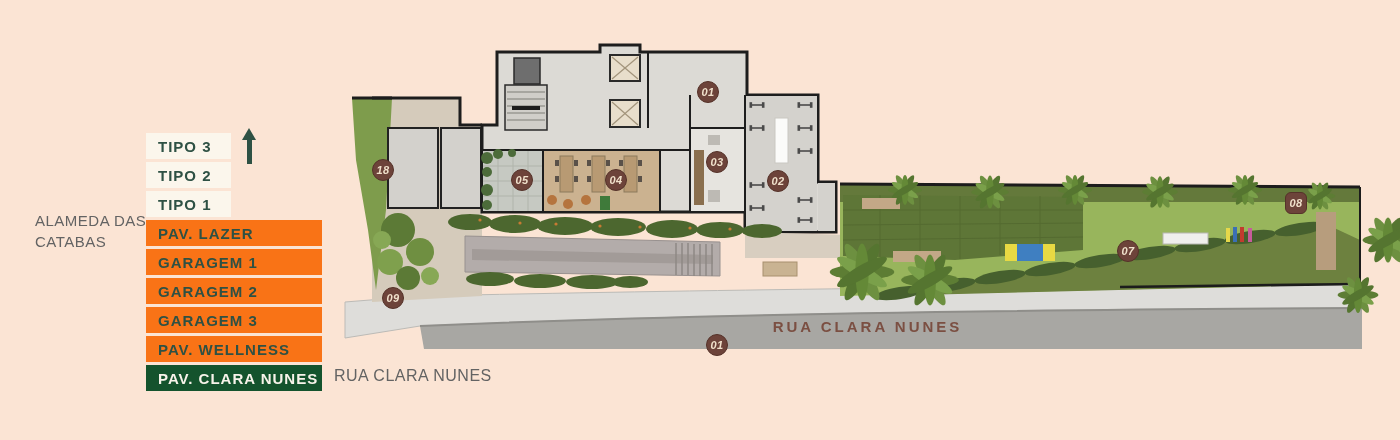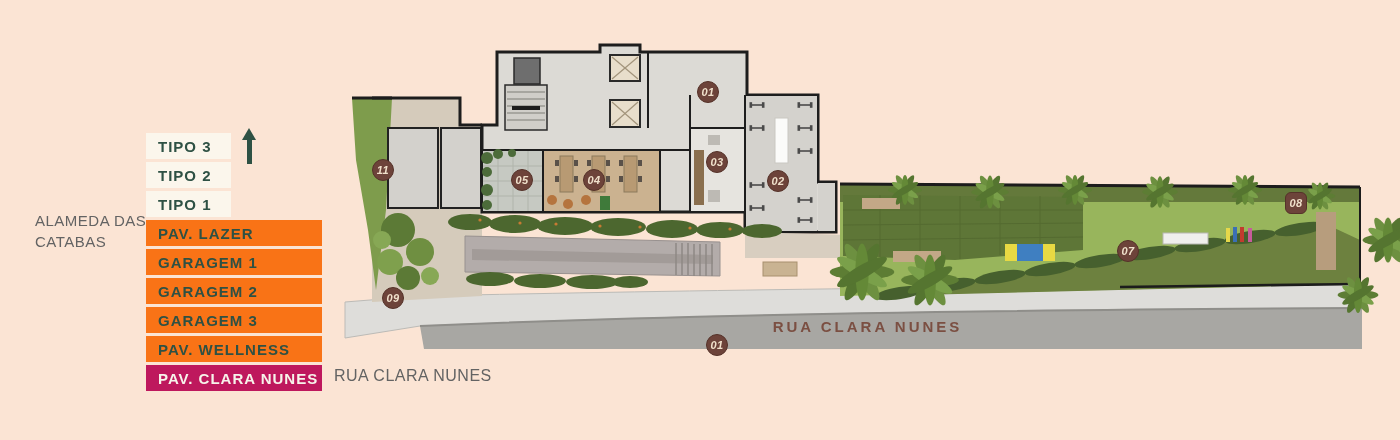--- a/index.html
+++ b/index.html
@@ -20,21 +20,21 @@
   .legend{
     position:absolute;left:146px;top:133px;display:flex;flex-direction:column;gap:3px;
   }
   .legend-row{
     height:26px;display:flex;align-items:center;
     padding-left:12px;box-sizing:border-box;
     font-size:15px;font-weight:bold;letter-spacing:1px;color:#2e5144;
   }
   .row-cream{width:85px;background:#fbf6ec;align-items:center;}
   .row-sage{width:176px;background:#f97316;}
-  .row-dark{width:176px;background:#be185d;color:#f7f3ea;}
+  .row-dark{width:176px;background:#14532d;color:#f7f3ea;}
   .up-arrow{
     position:absolute;left:242px;top:128px;width:14px;height:36px;
   }
   .up-arrow .head{
     width:0;height:0;margin:0 auto;
     border-left:7px solid transparent;border-right:7px solid transparent;
     border-bottom:12px solid #2e5144;
   }
   .up-arrow .stem{width:5px;height:24px;background:#2e5144;margin:0 auto;}
   .street-note{
@@ -347,20 +347,20 @@
     <use href="#palm" transform="translate(930,280) scale(1.7)"></use>
 
     <use href="#palm" transform="translate(1388,240) scale(1.5)"></use>
     <use href="#palm" transform="translate(1358,295) scale(1.2)"></use>
   </svg>
 
   <div class="street-label">RUA CLARA NUNES</div>
 <div class="marker" style="left: 717px; top: 306px; margin-top: 28px;">01</div>
     <div class="marker" style="left: 778px; top: 181px;">02</div>
     <div class="marker" style="left: 717px; top: 162px;">03</div>
-    <div class="marker" style="left: 594px; top: 180px;">04</div>
+    <div class="marker" style="left: 616px; top: 180px;">04</div>
     <div class="marker" style="left: 522px; top: 180px;">05</div>
     <div class="marker" style="left: 708px; top: 92px;">01</div>
     <div class="marker" style="left: 1128px; top: 251px;">07</div>
     <div class="marker marker-square" style="left: 1296px; top: 203px; border-radius: 6px;">08</div>
     <div class="marker" style="left: 393px; top: 298px;">09</div>
-    <div class="marker" style="left: 383px; top: 170px;">11</div>
+    <div class="marker" style="left: 383px; top: 170px;">18</div>
   </div>
 
 </body></html>

